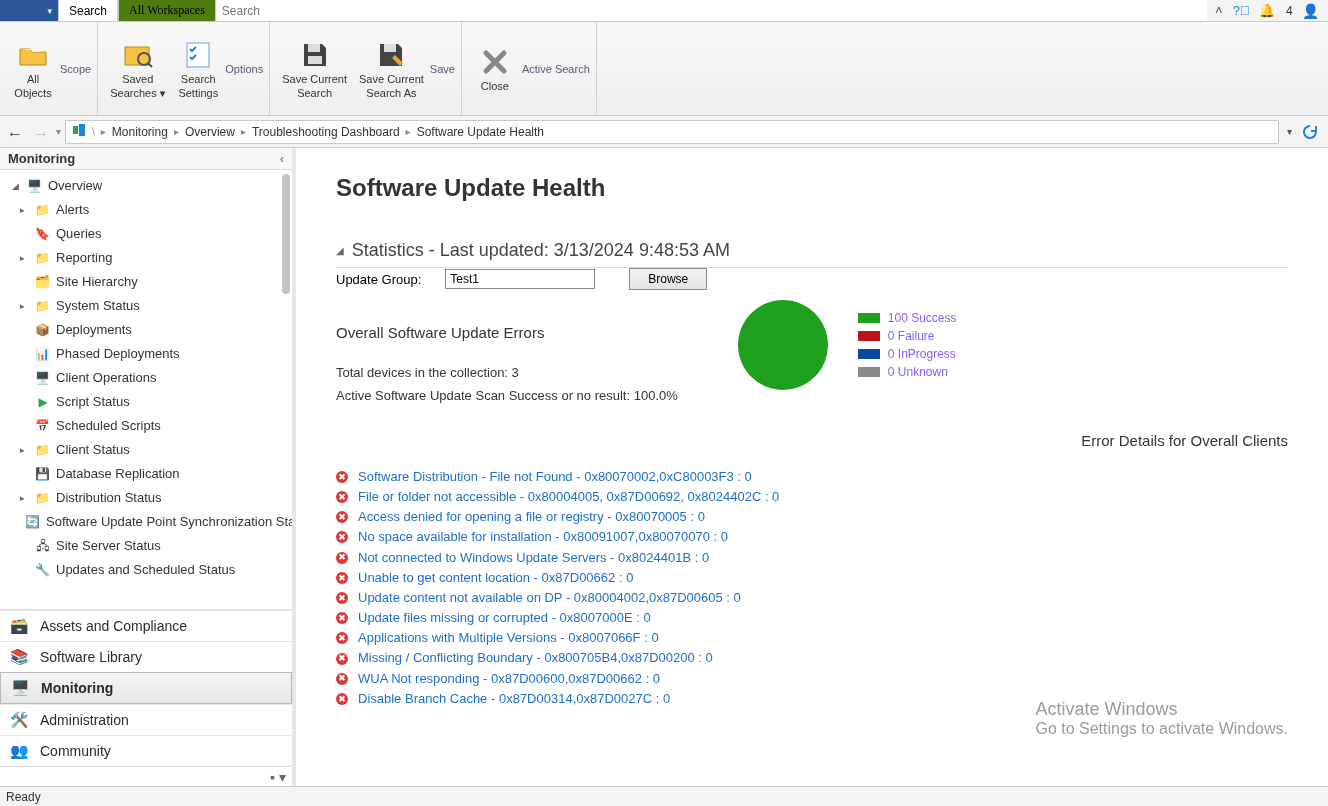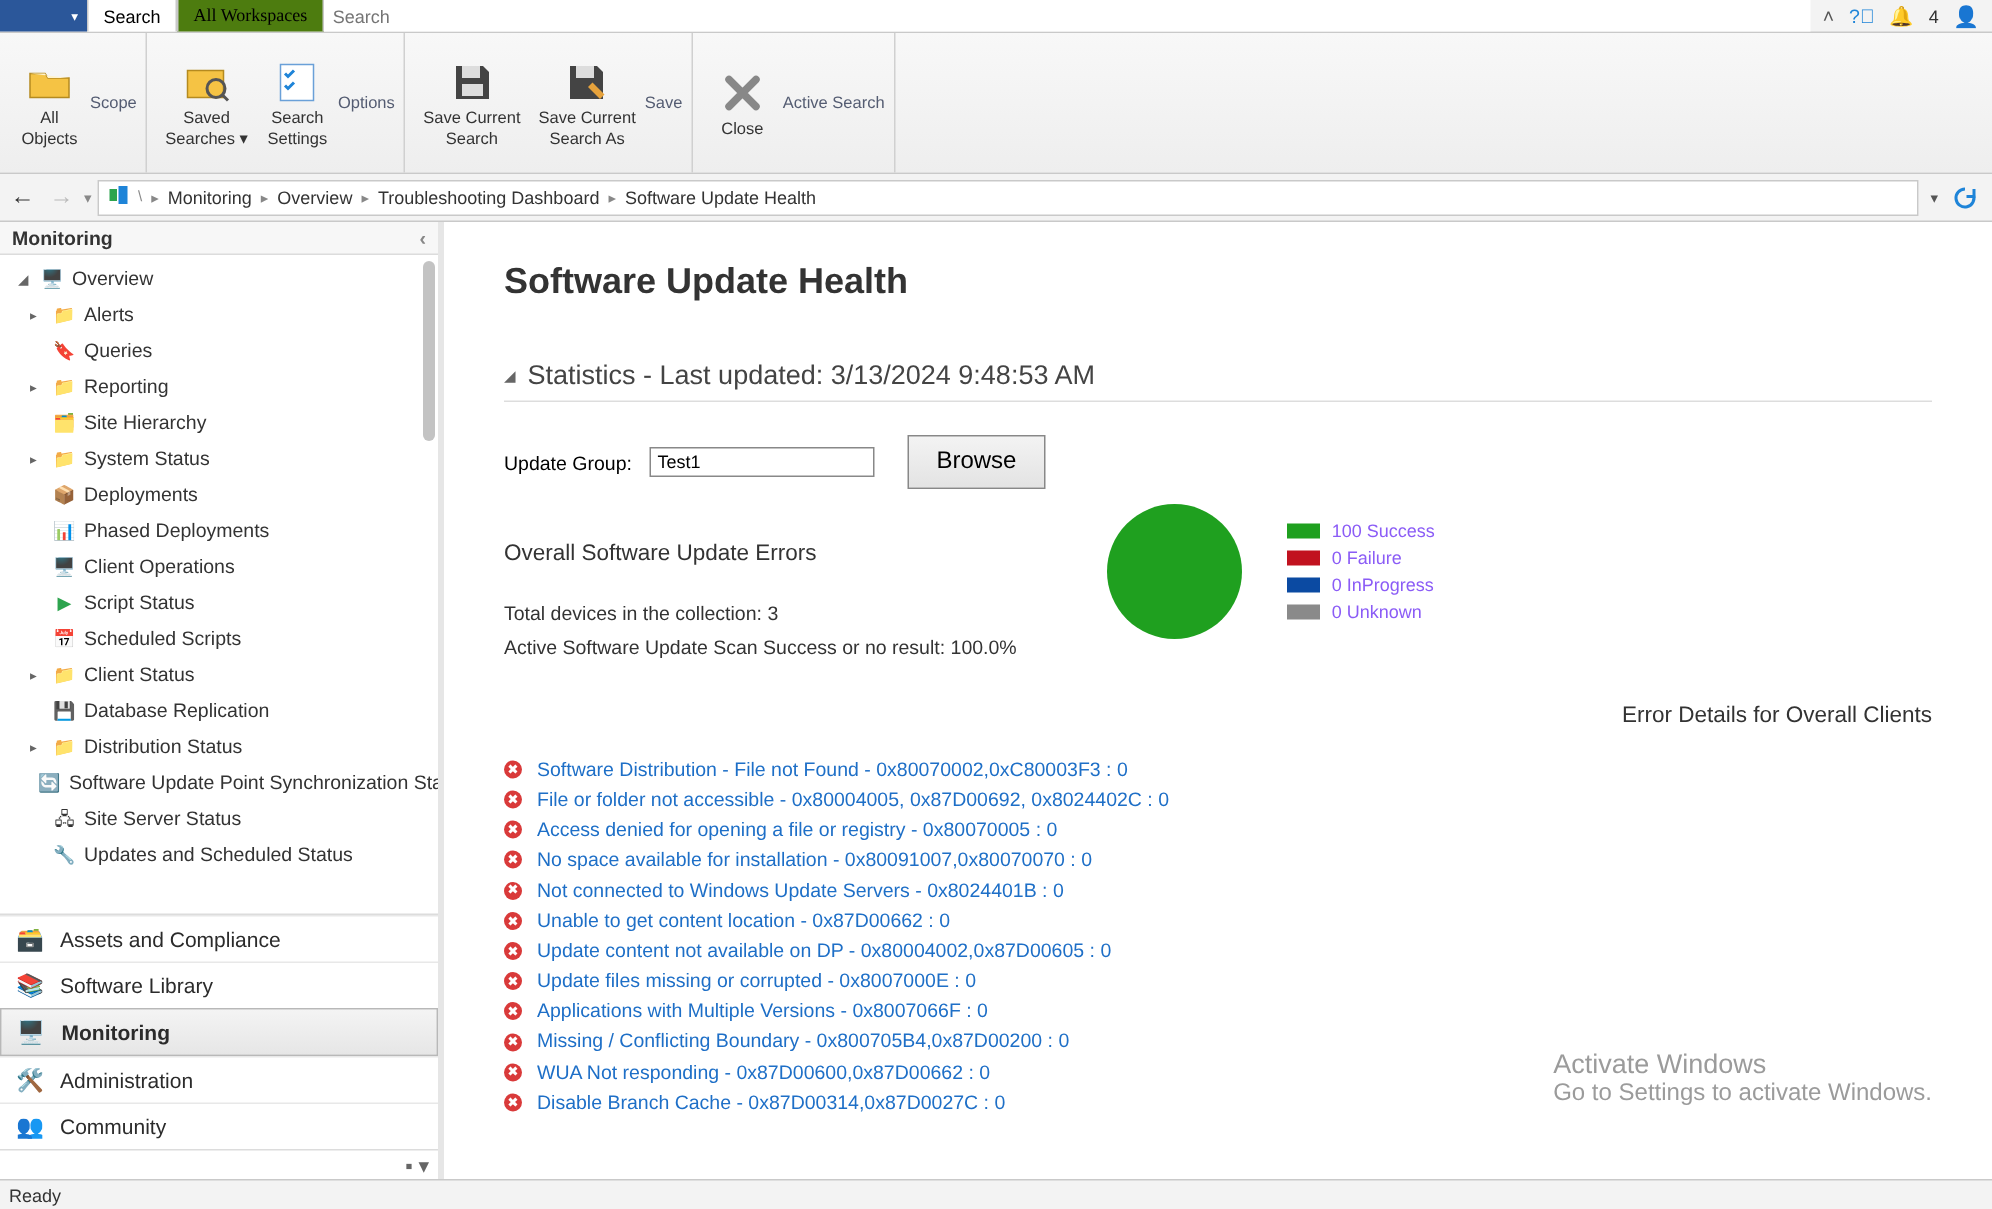--- a/index.html
+++ b/index.html
@@ -130,29 +130,29 @@
   .content h1 {
     font-size: 24px; font-weight: 600; color: #333;
   }
   .section-title {
     font-size: 18px; font-weight: 400; color: #444;
     margin-top: 38px; display: flex; align-items: center; gap: 8px;
     border-bottom: 1px solid #ddd; padding-bottom: 6px;
   }
   .section-title .caret { font-size: 10px; color: #666; }
   .form-row {
-    margin-top: 22px; display: flex; align-items: center; gap: 12px;
+    display: flex; align-items: center; gap: 24px;
     font-size: 13px;
   }
   .form-row input {
     width: 150px; height: 20px; font-size: 12px; padding: 0 4px;
     border: 1px solid #888;
   }
   .form-row button {
-    height: 36px; padding: 0 18px; font-size: 16px; margin-left: 10px;
+    height: 22px; padding: 0 18px; font-size: 12px; margin-left: 10px;
     background: linear-gradient(#f3f3f3,#e3e3e3); border: 1px solid #888;
   }
   .sub-h2 { font-size: 15px; color: #333; margin-top: 24px; }
 
   .stats-block { display:flex; align-items:flex-start; gap:60px; margin-top:10px; }
   .stats-text { font-size: 13px; color:#333; line-height:1.8; margin-top: 20px; }
 
   .pie-area { display:flex; align-items:center; gap:30px; }
   .pie {
     width: 90px; height: 90px; border-radius: 50%; background: #1fa01f;

